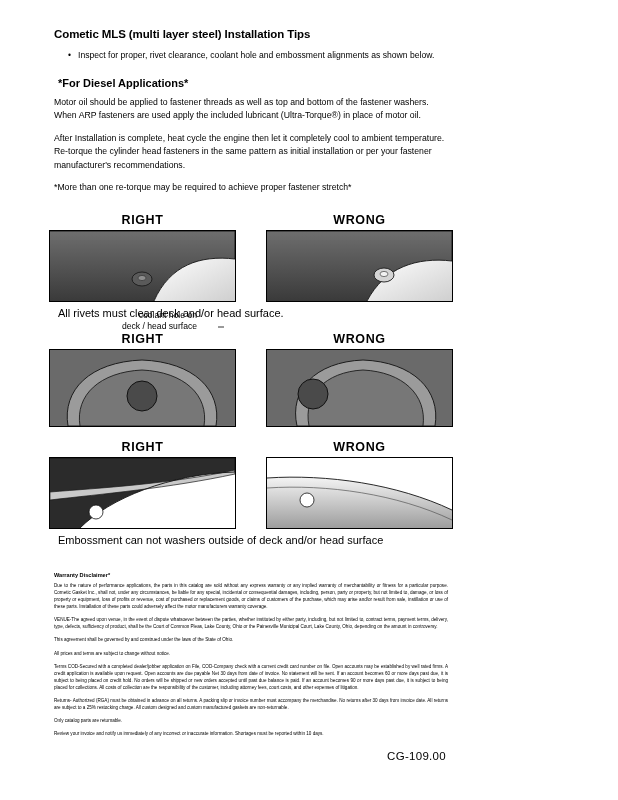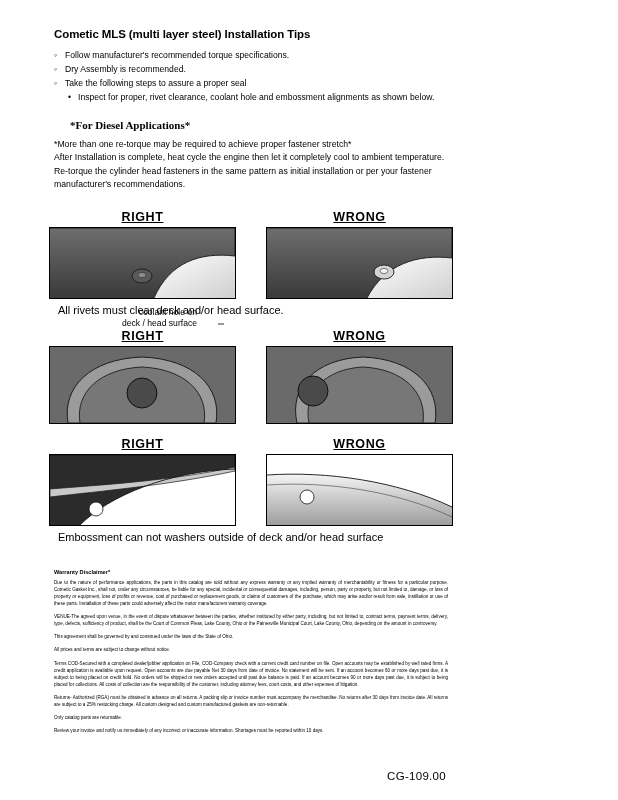--- a/index.html
+++ b/index.html
@@ -60,40 +60,38 @@
   ul.subbullets > li::before {
     content: "\2022";
     position: absolute;
     left: 0;
     top: 0;
     font-size: 8.6px;
   }
   h2.section {
     font-size: 11px;
     font-weight: bold;
-    margin: 14px 0 7px 16px;
-    font-family: Liberation Serif, serif;
+    margin: 14px 0 7px 4px;
   }
   p.body {
     font-size: 8.7px;
     line-height: 1.55;
     margin: 0 0 9px 0;
   }
   p.body.last { margin-bottom: 0; }
 
   
   .figures {
     margin-top: 18px;
     position: relative;
   }
   .fig-row {
     display: flex;
     justify-content: center;
     gap: 30px;
-    text-decoration: underline;
   }
   .fig-col {
     width: 187px;
   }
   .fig-label {
     text-align: center;
     font-size: 12.5px;
     font-weight: bold;
     letter-spacing: 0.6px;
     margin-bottom: 3px;
@@ -145,44 +143,40 @@
   }
   .warranty p {
     font-size: 4.6px;
     line-height: 1.55;
     margin: 0 0 6px 0;
     text-align: justify;
   }
   .docnum {
     position: absolute;
     right: 56px;
-    bottom: 18px;
+    bottom: 38px;
     font-size: 11.5px;
     letter-spacing: 0.3px;
   }
 </style>
 </head>
 <body>
 
 <div class="page">
 
   <h1 class="title">Cometic MLS (multi layer steel) Installation Tips</h1>
 
-  <ul class="bullets">
-    <li>Follow manufacturer's recommended torque specifications.</li>
-    <li>Dry Assembly is recommended.</li>
-    <li>Take the following steps to assure a proper seal</li>
-  </ul>
   <ul class="subbullets">
     <li>Inspect for proper, rivet clearance, coolant hole and embossment alignments as shown below.</li>
   </ul>
 
   <h2 class="section">*For Diesel Applications*</h2>
+  <p class="body">Motor oil should be applied to fastener threads as well as top and bottom of the fastener washers. When ARP fasteners are used apply the included lubricant (Ultra-Torque®) in place of motor oil.</p>
+  <p class="body">After Installation is complete, heat cycle the engine then let it completely cool to ambient temperature. Re-torque the cylinder head fasteners in the same pattern as initial installation or per your fastener manufacturer's recommendations.</p>
   <p class="body last">*More than one re-torque may be required to achieve proper fastener stretch*</p>
-  <p class="body">After Installation is complete, heat cycle the engine then let it completely cool to ambient temperature. Re-torque the cylinder head fasteners in the same pattern as initial installation or per your fastener manufacturer's recommendations.</p>
 
   <div class="figures">
 
     <div class="callouts">
       <div class="callout-1">coolant hole on<br>deck / head surface</div>
       <div class="callout-2">gasket embossment</div>
       <svg class="callout-lines" width="170" height="80">
         <line x1="164" y1="17" x2="178" y2="17" stroke="#000" stroke-width="0.8"></line>
         <line x1="164" y1="48" x2="178" y2="48" stroke="#000" stroke-width="0.8"></line>
       </svg>

